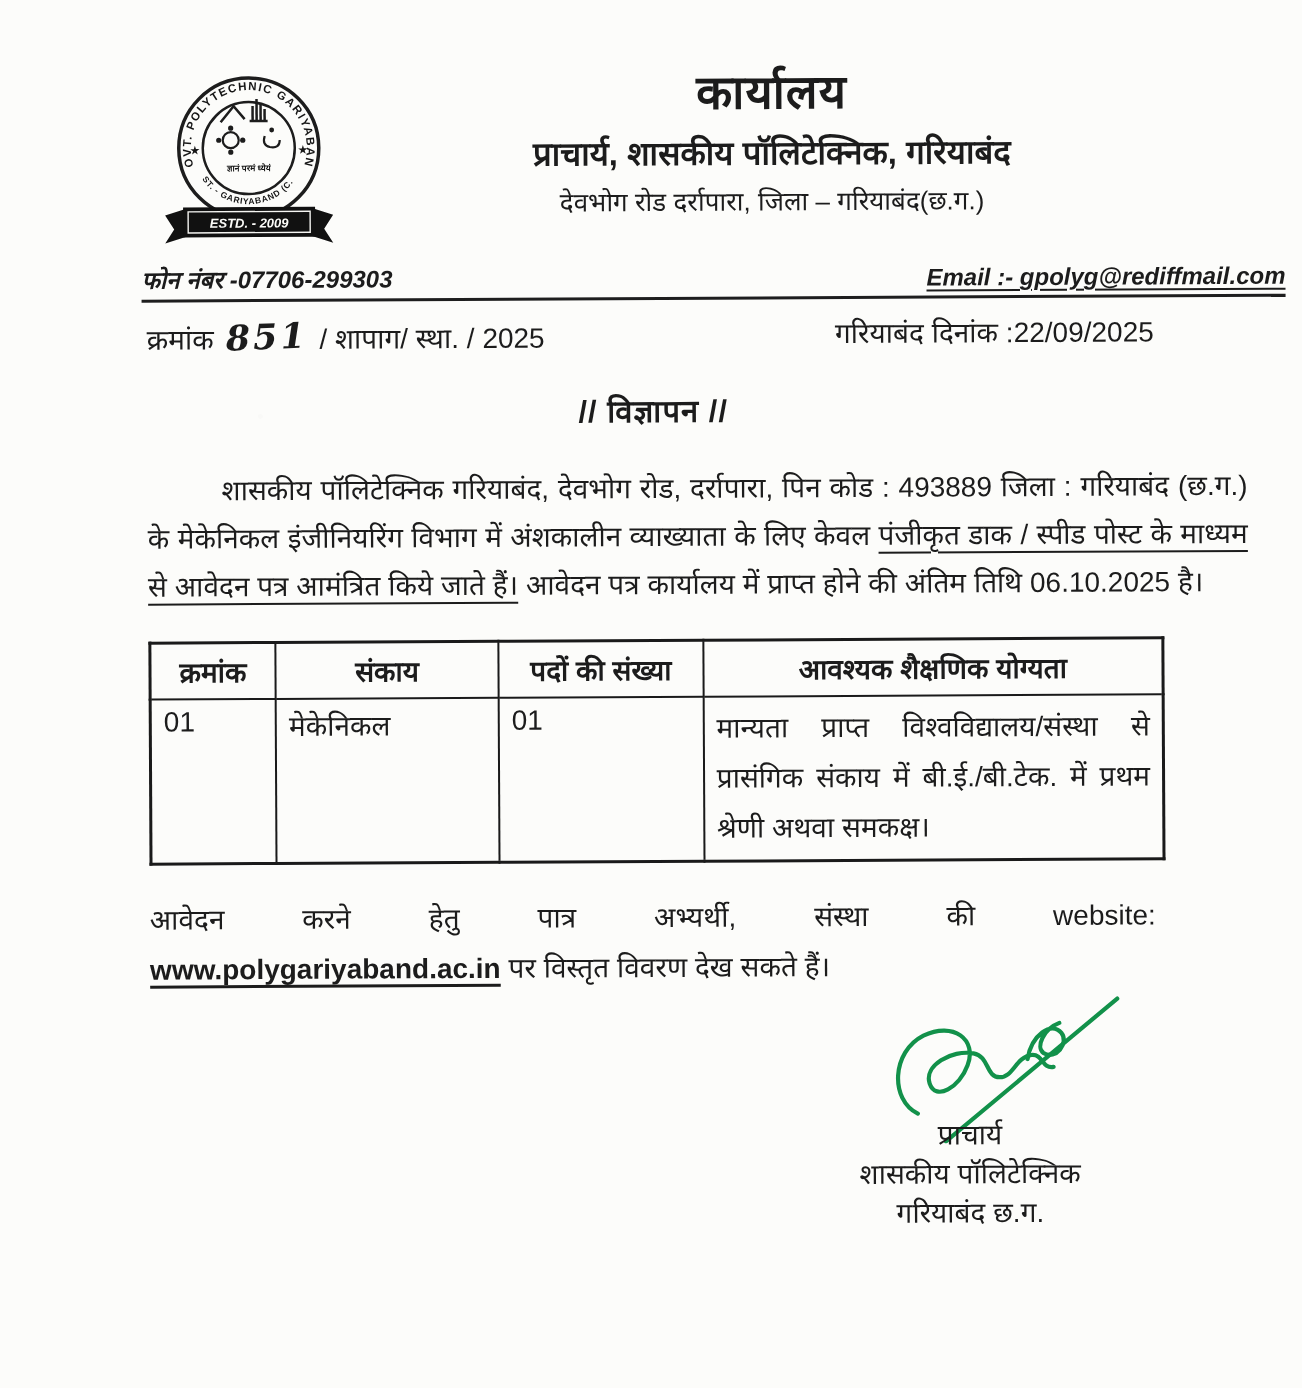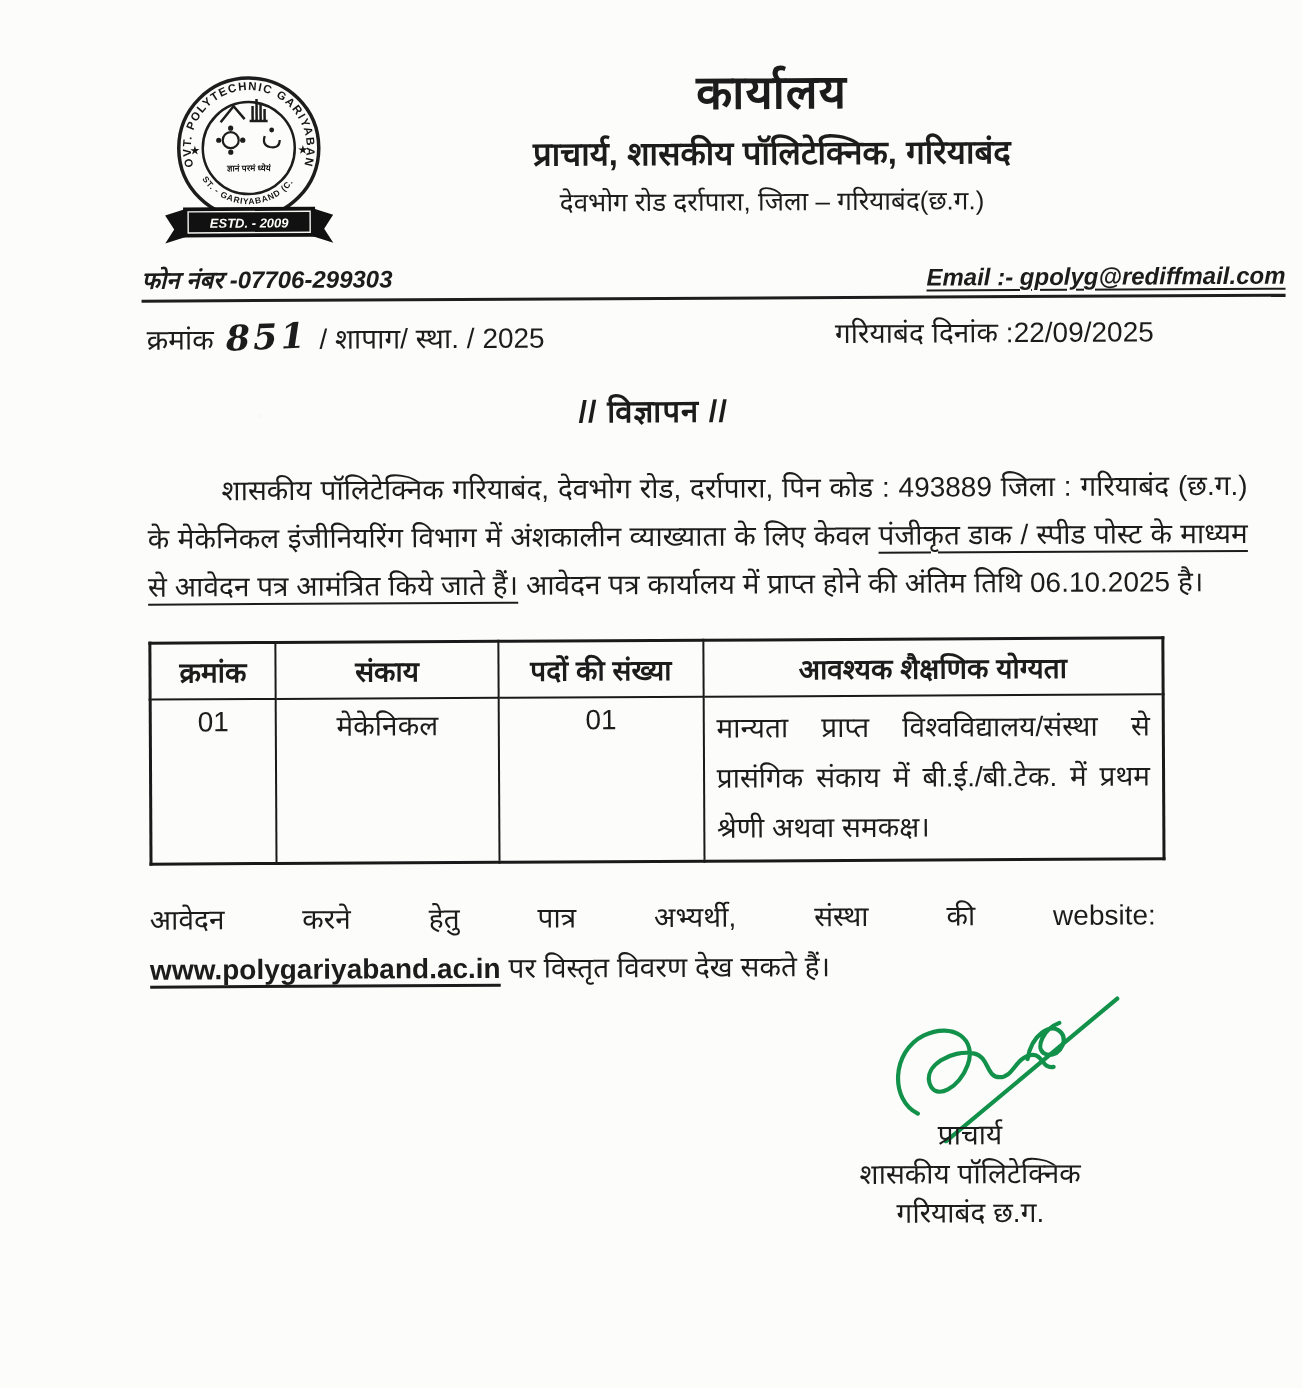--- a/index.html
+++ b/index.html
@@ -64,21 +64,21 @@
     border-collapse:collapse;
     margin:30px 0 0 145px;width:1016px;
     border:3px solid #1a1a1a;
     font-size:28px;
   }
   table.vacancy th,table.vacancy td{
     border:2px solid #1a1a1a;
     padding:6px 12px;vertical-align:top;
   }
   table.vacancy th{font-weight:700;text-align:center;padding:8px 6px;}
-  td.c{text-align:center;}
+  td.c{}
   td.qual{text-align:justify;line-height:50px;padding:6px 16px 14px 14px;}
 
   
   .footer-para{margin:30px 0 0 145px;width:1006px;font-size:28px;line-height:50px;}
   .foot-line1{text-align:justify;text-align-last:justify;}
   .site-url{font-weight:700;text-decoration:underline;text-decoration-thickness:2.5px;text-underline-offset:6px;}
 
   
   .sig-block{width:320px;margin:4px 178px 0 auto;text-align:center;position:relative;}
   .sig-svg{display:block;margin:0 0 -28px 70px;}

